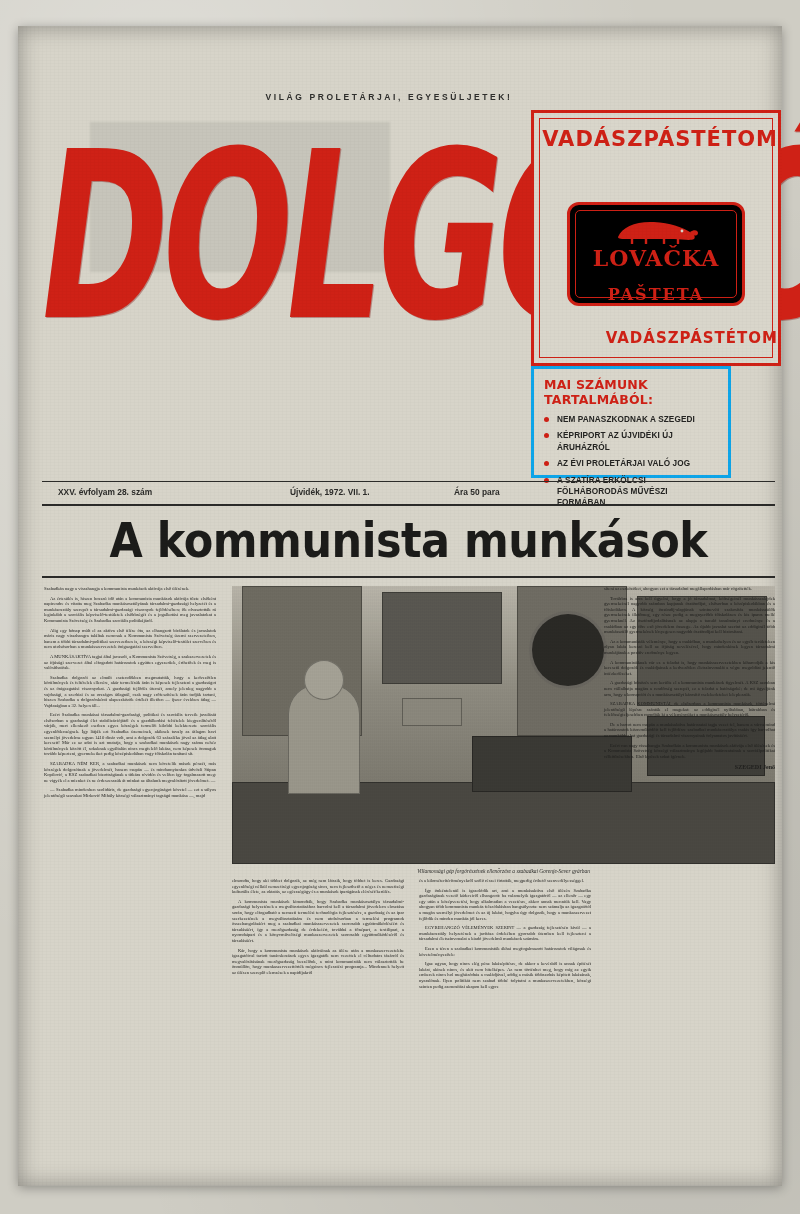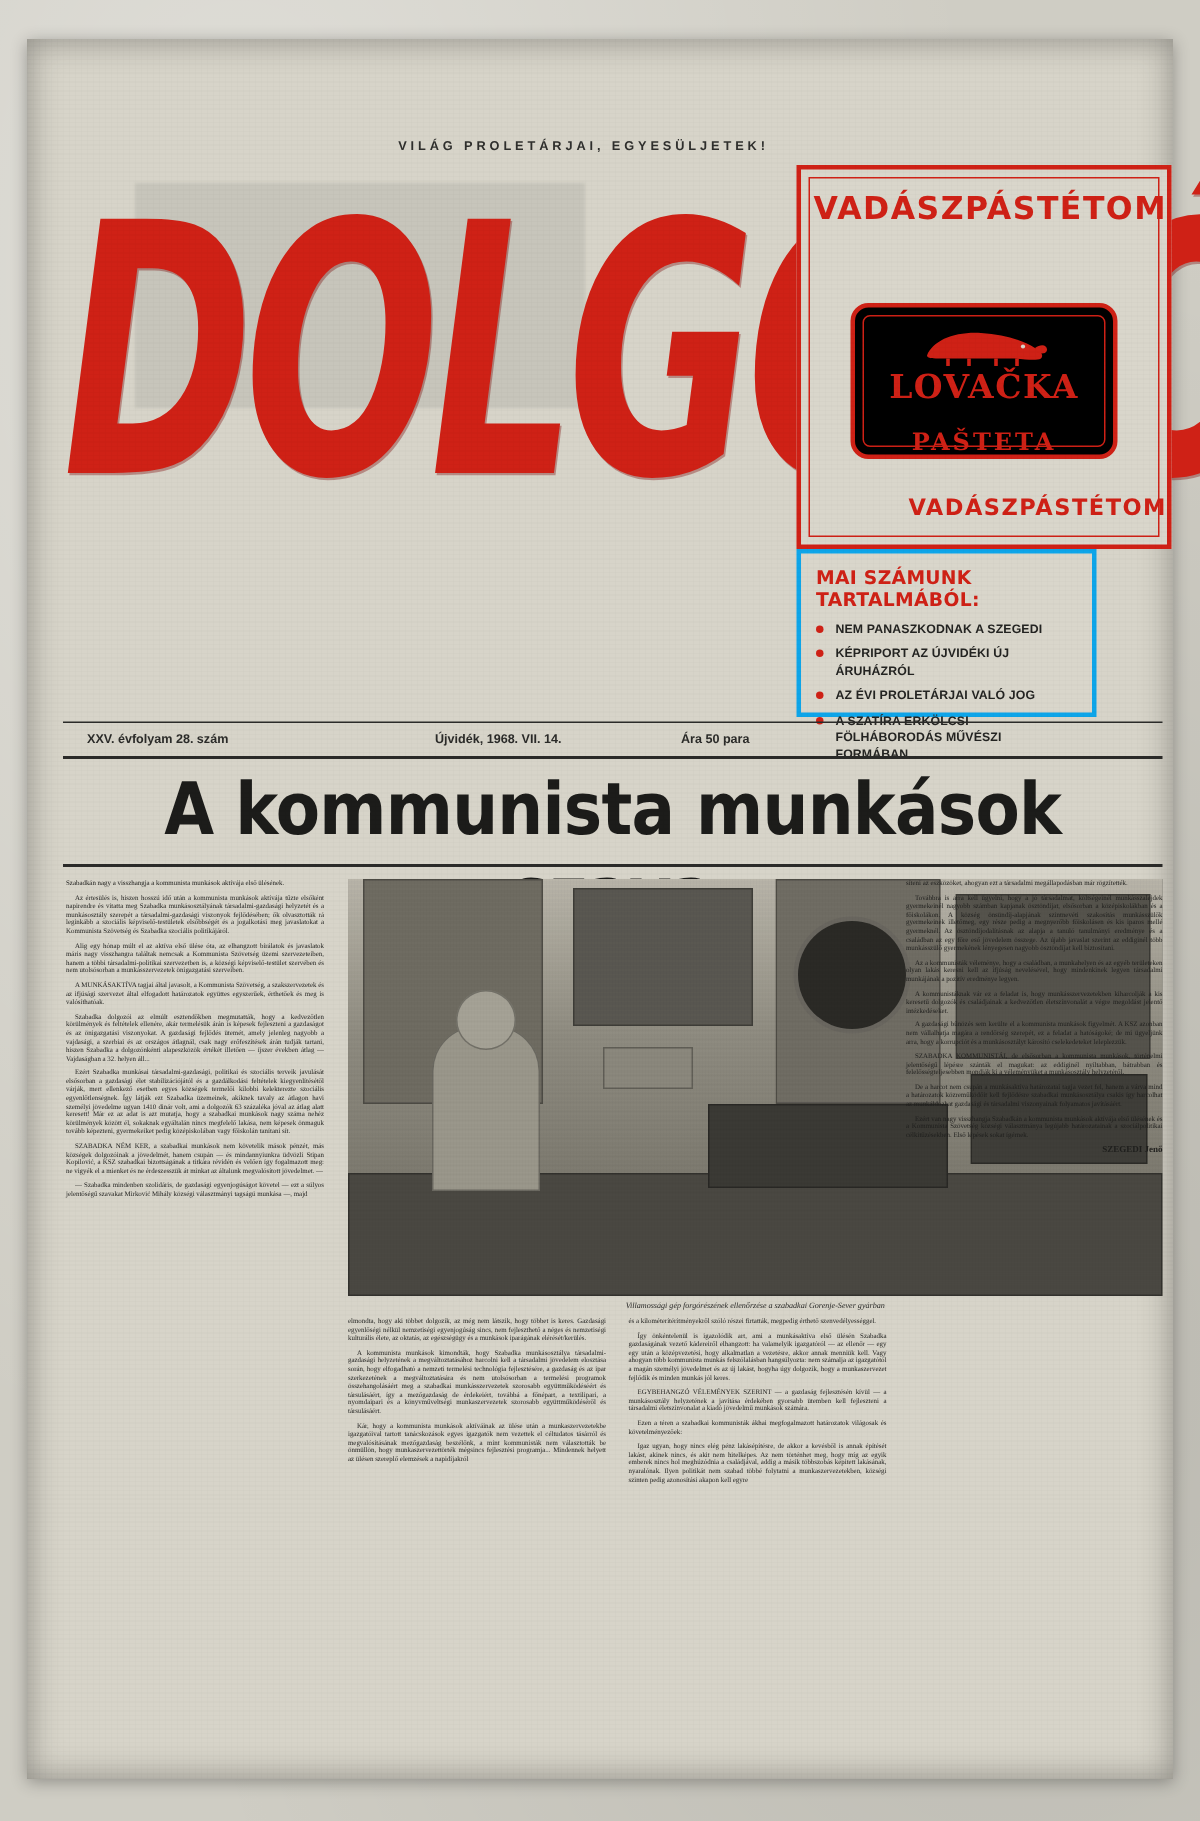--- a/index.html
+++ b/index.html
@@ -189,21 +189,21 @@
         <li><span class="bullet"></span><span>NEM PANASZKODNAK A SZEGEDI</span></li>
         <li><span class="bullet"></span><span>KÉPRIPORT AZ ÚJVIDÉKI ÚJ ÁRUHÁZRÓL</span></li>
         <li><span class="bullet"></span><span>AZ ÉVI PROLETÁRJAI VALÓ JOG</span></li>
         <li><span class="bullet"></span><span>A SZATÍRA ERKÖLCSI FÖLHÁBORODÁS MŰVÉSZI FORMÁBAN</span></li>
       </ul>
     </div>
 
     <div class="rule r1"></div>
     <div class="issueline">
       <span class="il-a">XXV. évfolyam 28. szám</span>
-      <span class="il-b">Újvidék, 1968. VII. 14.</span>
+      <span class="il-b">Újvidék, 1972. VII. 1.</span>
       <span class="il-c">Ára 50 para</span>
     </div>
     <div class="rule r2"></div>
 
     <div class="headline">A kommunista munkások szava</div>
     <div class="rule r3"></div>
 
     <div class="cols">
 
       <div class="col c1">

